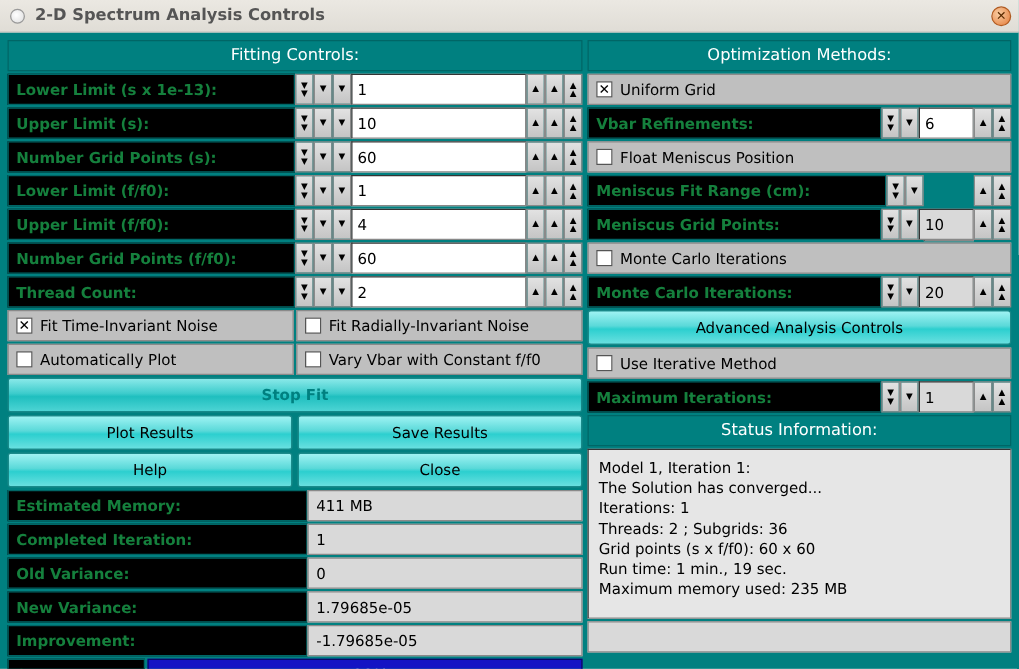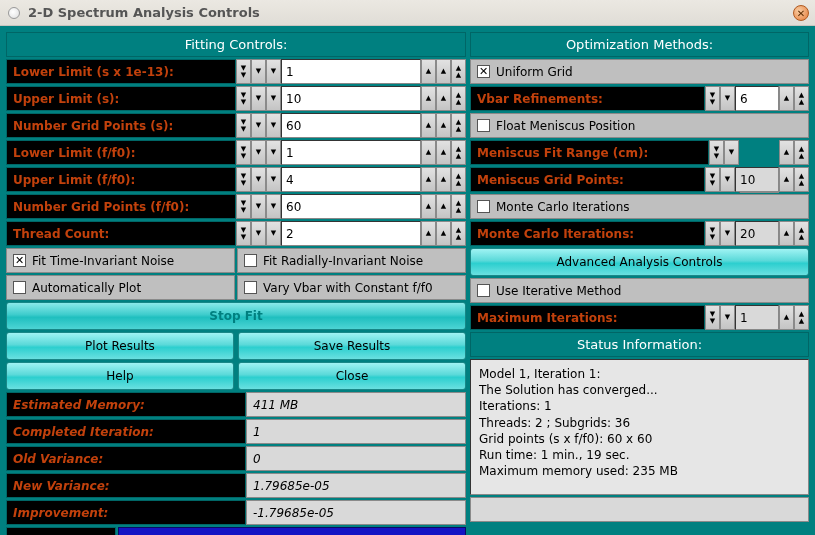--- a/index.html
+++ b/index.html
@@ -48,21 +48,21 @@
     background: #008080;
     color: #fff;
     font-weight: normal;
     text-align: center;
     padding: 4px 0;
     font-size: 13px;
     border: 1px solid #006666;
   }
   .label-black {
     background: #000;
-    color: #c2410c;
+    color: #15803d;
     font-weight: bold;
     padding: 4px 6px;
     font-size: 12px;
     display: flex;
     align-items: center;
     border: 1px solid #006666;
   }
   .spin-btn {
     width: 15px;
     background: linear-gradient(#e2e2e2,#c4c4c4);
@@ -130,21 +130,21 @@
     height: 28px;
     display: flex;
     align-items: center;
     justify-content: center;
     font-size: 12px;
     border-radius: 3px;
     margin-top: 2px;
   }
   .btn-pair { display: flex; gap: 4px; }
   .btn-pair > * { flex: 1; }
-  .val-row { display: flex; margin-top: 2px; height: 25px; font-style: italic; }
+  .val-row { display: flex; margin-top: 2px; height: 25px; }
   .val-row .label-black { flex: 0 0 240px; }
   .val-cell {
     flex: 1;
     background: #d9d9d9;
     border: 1px solid #8a8a8a;
     display: flex;
     align-items: center;
     padding: 0 6px;
     font-size: 12px;
   }

